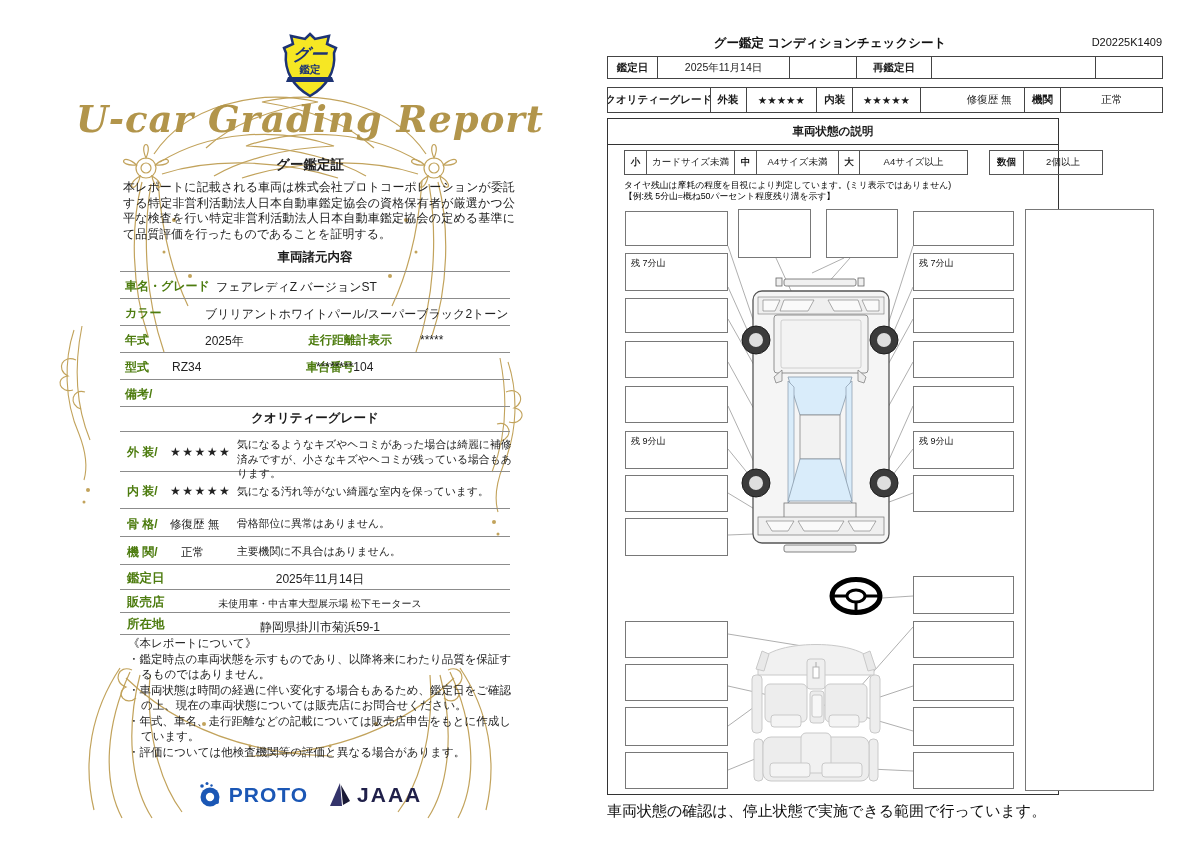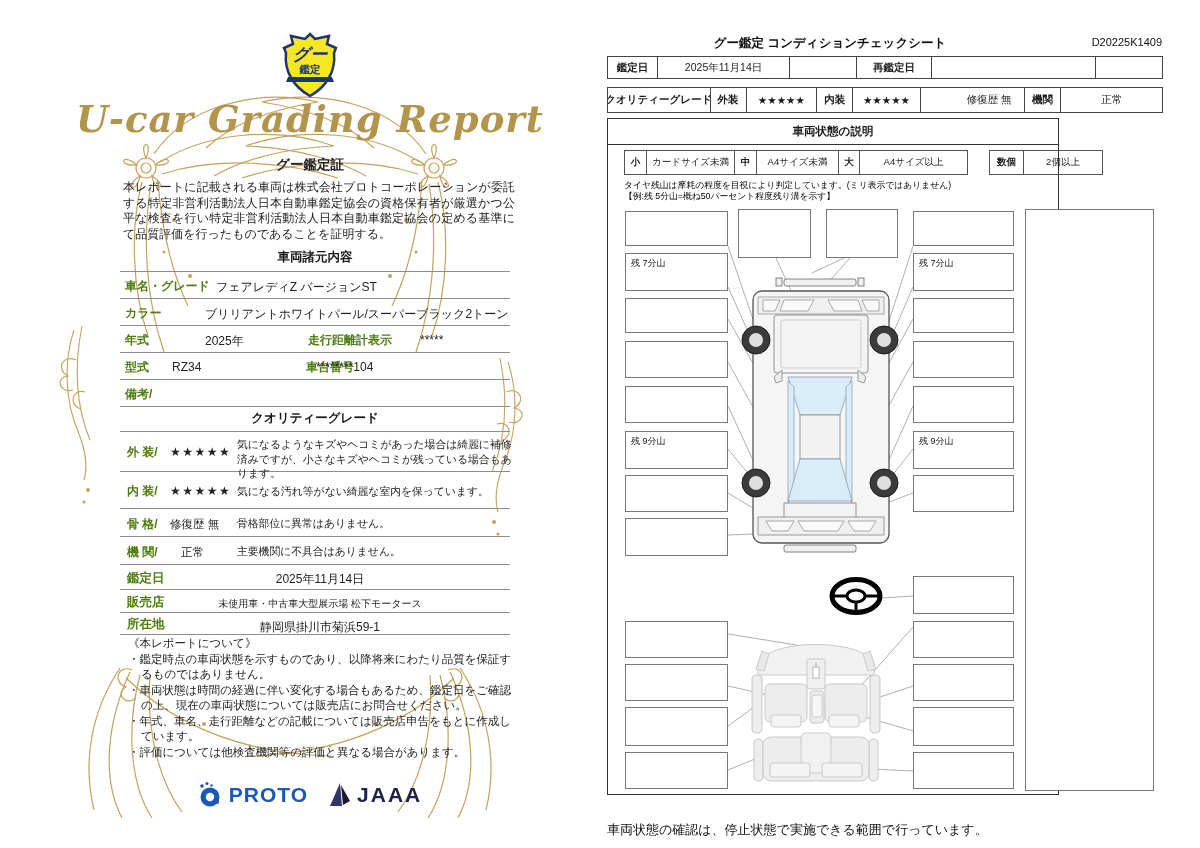--- a/index.html
+++ b/index.html
@@ -45,21 +45,21 @@
     border:1.5px solid #333;box-sizing:border-box;background:#fff;}
   .sec-title{height:25px;border-bottom:1px solid #333;display:flex;align-items:center;
     justify-content:center;font-weight:bold;font-size:11.5px;}
   .legend{position:absolute;display:flex;border:1px solid #555;height:25px;box-sizing:border-box;font-size:9.5px;}
   .legend>div{border-right:1px solid #555;display:flex;align-items:center;justify-content:center;
     box-sizing:border-box;white-space:nowrap;overflow:hidden;}
   .legend>div:last-child{border-right:none;}
   .note{position:absolute;font-size:8.8px;color:#000;white-space:nowrap;}
   .box{position:absolute;border:1px solid #787878;background:#fff;box-sizing:border-box;}
   .tire-label{font-size:9px;color:#111;padding:3px 0 0 5px;}
-  .foot-note{position:absolute;left:607px;top:821px;font-size:13px;color:#111;}
+  .foot-note{position:absolute;left:607px;top:802px;font-size:15px;color:#111;}
   svg{display:block;}
 </style>
 </head>
 <body>
 
 <div class="canvas">
 
   <div class="abs" style="left:0;top:0;width:580px;height:672px;">
 
     <svg class="abs" style="left:0;top:0;" width="580" height="848" viewBox="0 0 580 848">

